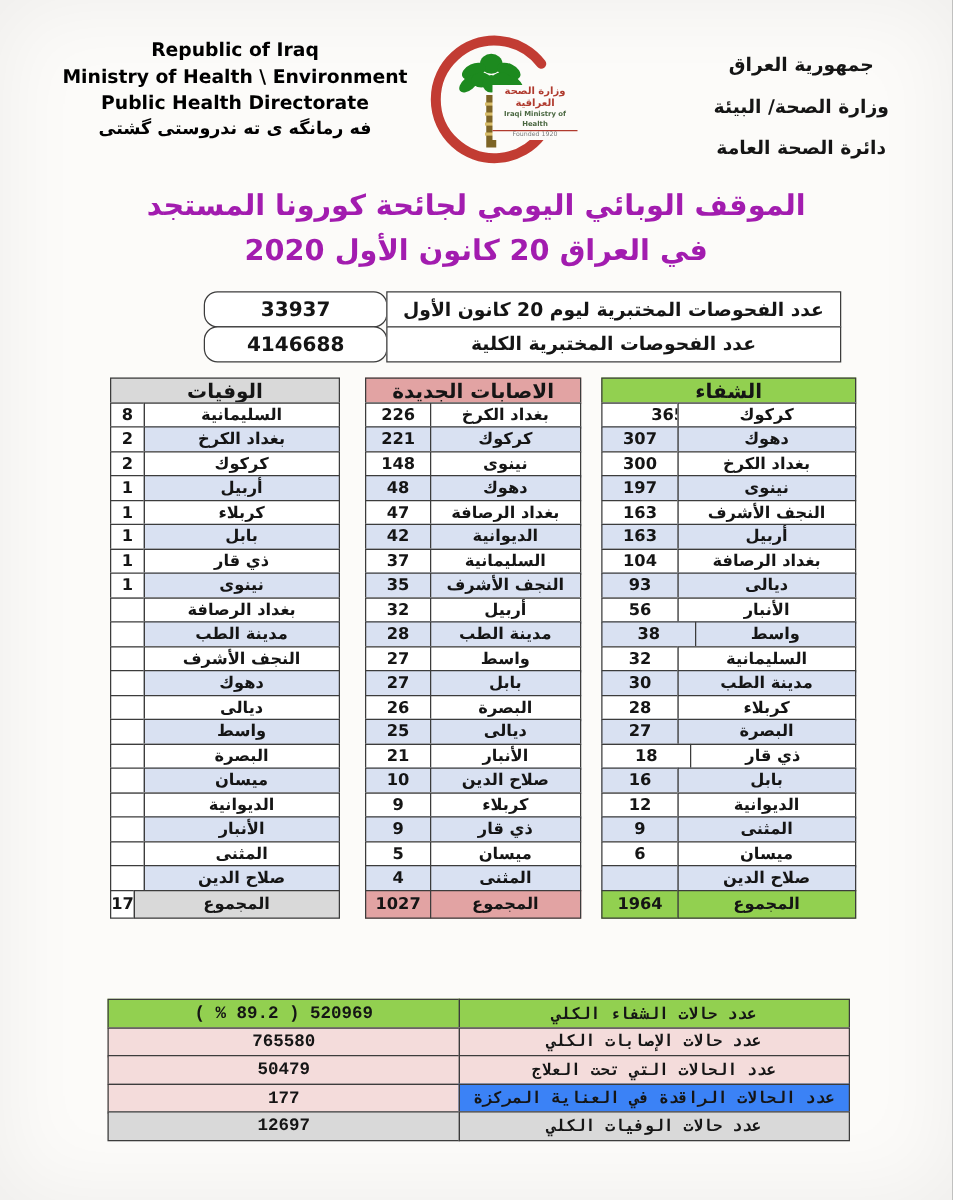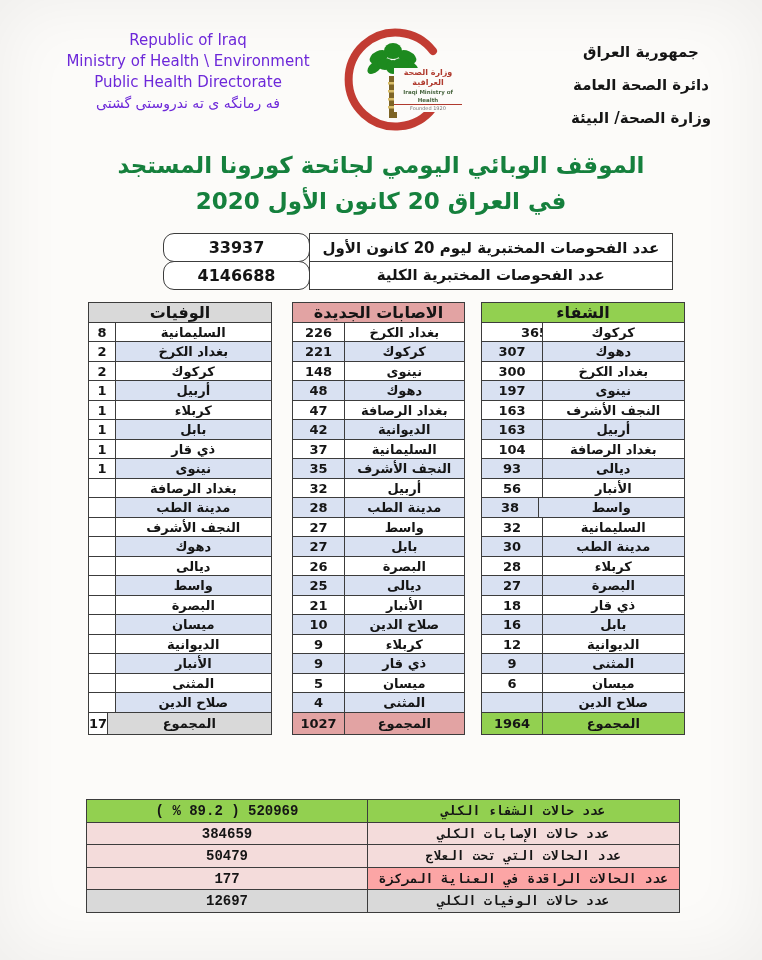--- a/index.html
+++ b/index.html
@@ -5,28 +5,28 @@
   * { margin:0; padding:0; box-sizing:border-box; }
   html,body { background:#9a9a9a; }
   .page {
     position:relative; width:762px; height:960px; margin:0 auto;
     background:#fcfbf9; overflow:hidden; color:#151515;
     font-family:"DejaVu Sans", sans-serif;
     box-shadow: inset 0 0 70px rgba(0,0,0,.06);
   }
   
   .hdr-en { position:absolute; left:34px; top:30px; width:308px; text-align:center;
-            font-weight:normal; font-size:15px; line-height:21px; color:#6d28d9; }
+            font-weight:bold; font-size:15px; line-height:21px; color:#000000; }
   .hdr-en .kurdish { font-size:14px; }
   .logo  { position:absolute; left:330px; top:20px; width:132px; height:120px; }
   .hdr-ar { position:absolute; right:12px; top:36px; width:218px; direction:rtl;
             text-align:center; font-weight:bold; font-size:15px; line-height:33px; }
   
   .title { position:absolute; top:147px; left:0; right:0; text-align:center; direction:rtl;
-           font-weight:bold; font-size:23px; line-height:36px; color:#15803d; }
+           font-weight:bold; font-size:23px; line-height:36px; color:#a21caf; }
   
   .trow { display:flex; }
   .trow + .trow { margin-top:-1.5px; }
   .cell { border:1.5px solid #3c3c3c; background:#fff; display:flex; align-items:center;
           justify-content:center; font-weight:bold; overflow:hidden; white-space:nowrap; }
   .cell + .cell { margin-left:-1.5px; }
   
   .tests { position:absolute; left:163px; top:233px; width:510px; }
   .tests .trow { height:29px; }
   .tests .vcell { width:147px; font-size:16px;border-radius:11px; }
@@ -91,22 +91,22 @@
     </svg>
     <div class="logo-label">
       <div class="l1">وزارة الصحة العراقية</div>
       <div class="l2">Iraqi Ministry of Health</div>
       <div class="l3">Founded 1920</div>
     </div>
   </div>
 
   <div class="hdr-ar">
     <div>جمهورية العراق</div>
+    <div>وزارة الصحة/ البيئة</div>
     <div>دائرة الصحة العامة</div>
-    <div>وزارة الصحة/ البيئة</div>
   </div>
 
   <div class="title">
     <div>الموقف الوبائي اليومي لجائحة كورونا المستجد</div>
     <div>في العراق  20  كانون الأول 2020</div>
   </div>
 
   <div class="tests" id="tests-table">
       <div class="trow">
         <div class="cell vcell">33937</div>
@@ -330,41 +330,41 @@
       </div>
       <div class="trow alt">
         <div class="cell vcell" style="width: 62px;">93</div>
         <div class="cell ncell">ديالى</div>
       </div>
       <div class="trow">
         <div class="cell vcell" style="width: 62px;">56</div>
         <div class="cell ncell">الأنبار</div>
       </div>
       <div class="trow alt">
-        <div class="cell vcell" style="width: 58px; text-align: center;">38</div>
+        <div class="cell vcell" style="width: 76px; text-align: center;">38</div>
         <div class="cell ncell">واسط</div>
       </div>
       <div class="trow">
         <div class="cell vcell" style="width: 62px;">32</div>
         <div class="cell ncell">السليمانية</div>
       </div>
       <div class="trow alt">
         <div class="cell vcell" style="width: 62px;">30</div>
         <div class="cell ncell">مدينة الطب</div>
       </div>
       <div class="trow">
         <div class="cell vcell" style="width: 62px;">28</div>
         <div class="cell ncell">كربلاء</div>
       </div>
       <div class="trow alt">
         <div class="cell vcell" style="width: 62px;">27</div>
         <div class="cell ncell">البصرة</div>
       </div>
       <div class="trow">
-        <div class="cell vcell" style="width: 62px;">18</div>
+        <div class="cell vcell" style="width: 72px;">18</div>
         <div class="cell ncell">ذي قار</div>
       </div>
       <div class="trow alt">
         <div class="cell vcell" style="width: 62px;">16</div>
         <div class="cell ncell">بابل</div>
       </div>
       <div class="trow">
         <div class="cell vcell" style="width: 62px;">12</div>
         <div class="cell ncell">الديوانية</div>
       </div>
@@ -385,29 +385,29 @@
         <div class="cell ncell" style="background: rgb(146, 208, 80);">المجموع</div>
       </div>
     </div>
 
   <div class="summary" id="summary-table">
       <div class="trow">
         <div class="cell vcell" style="background: rgb(146, 208, 80);">520969  ( 89.2 % )</div>
         <div class="cell lcell" style="background: rgb(146, 208, 80);">عدد حالات الشفاء الكلي</div>
       </div>
       <div class="trow">
-        <div class="cell vcell" style="background: rgb(244, 220, 219);">384659</div>
+        <div class="cell vcell" style="background: rgb(244, 220, 219);">765580</div>
         <div class="cell lcell" style="background: rgb(244, 220, 219);">عدد حالات الإصابات الكلي</div>
       </div>
       <div class="trow">
         <div class="cell vcell" style="background: rgb(244, 220, 219);">50479</div>
         <div class="cell lcell" style="background: rgb(244, 220, 219);">عدد الحالات التي تحت العلاج</div>
       </div>
       <div class="trow">
         <div class="cell vcell" style="background: rgb(244, 220, 219);">177</div>
-        <div class="cell lcell" style="background: #fca5a5;">عدد الحالات الراقدة في العناية المركزة</div>
+        <div class="cell lcell" style="background: #3b82f6;">عدد الحالات الراقدة في العناية المركزة</div>
       </div>
       <div class="trow">
         <div class="cell vcell" style="background: rgb(217, 217, 217);">12697</div>
         <div class="cell lcell" style="background: rgb(217, 217, 217);">عدد حالات الوفيات الكلي</div>
       </div>
     </div>
 </div>
 
 </body></html>

